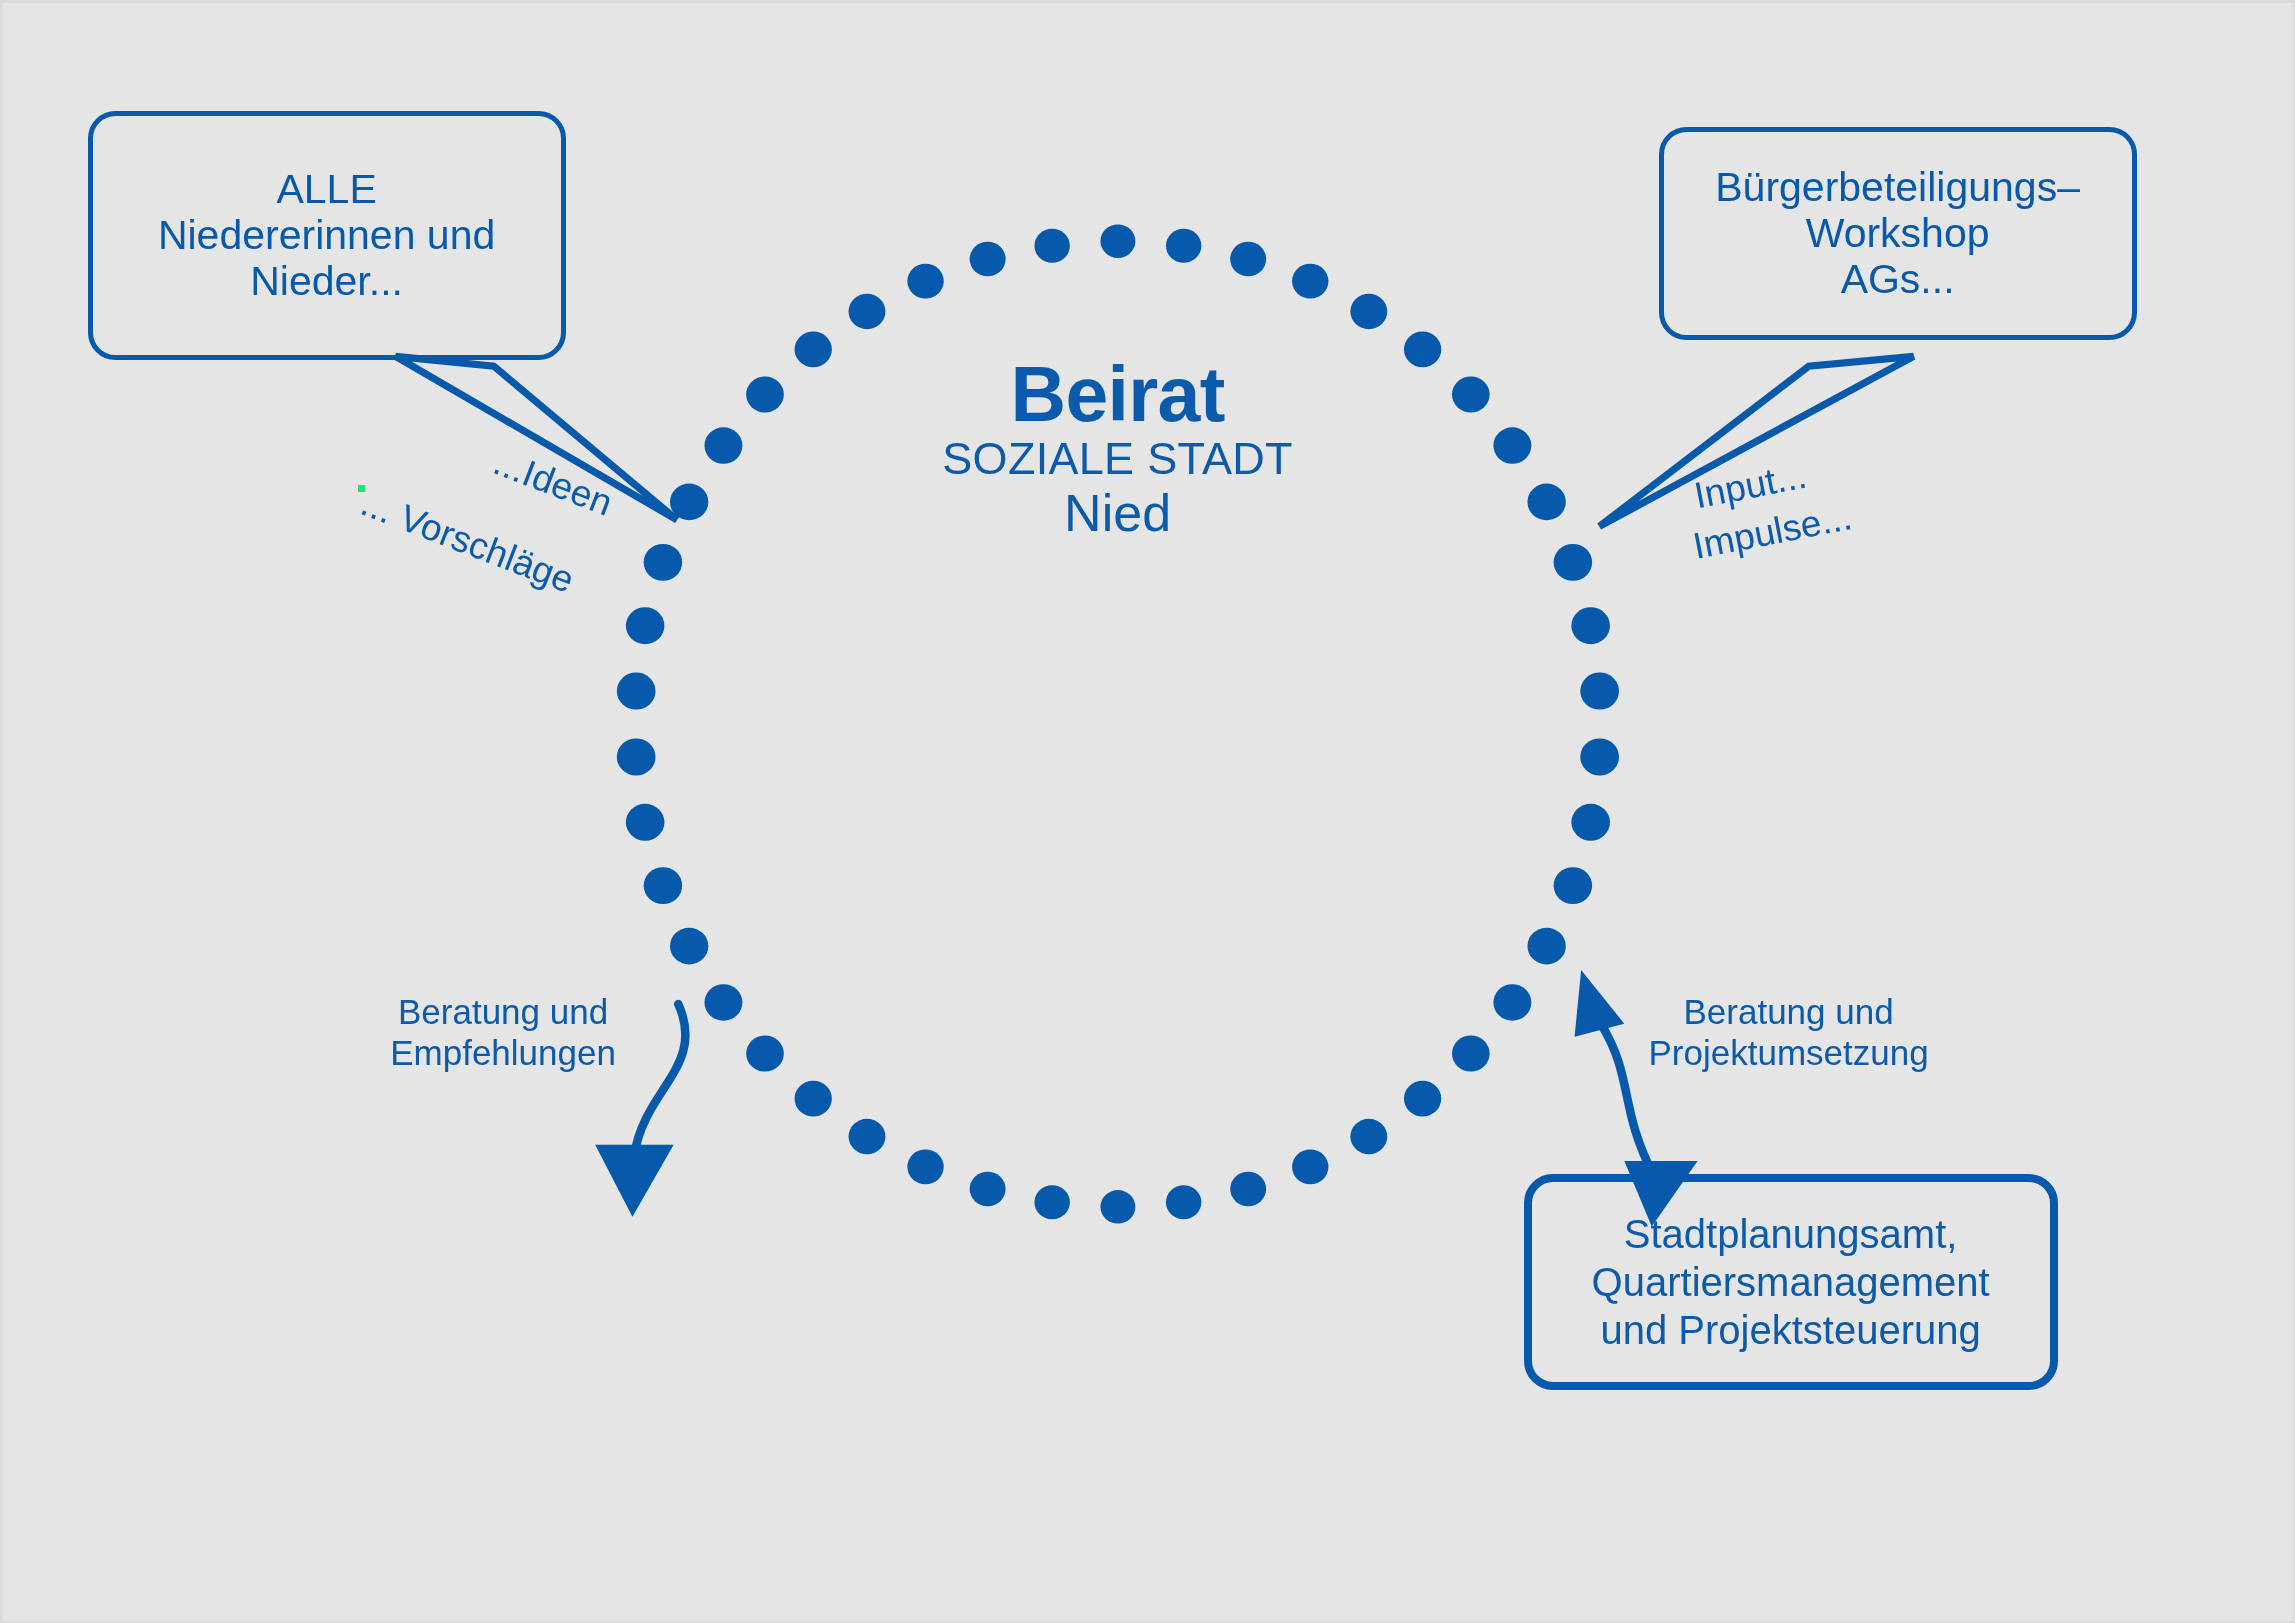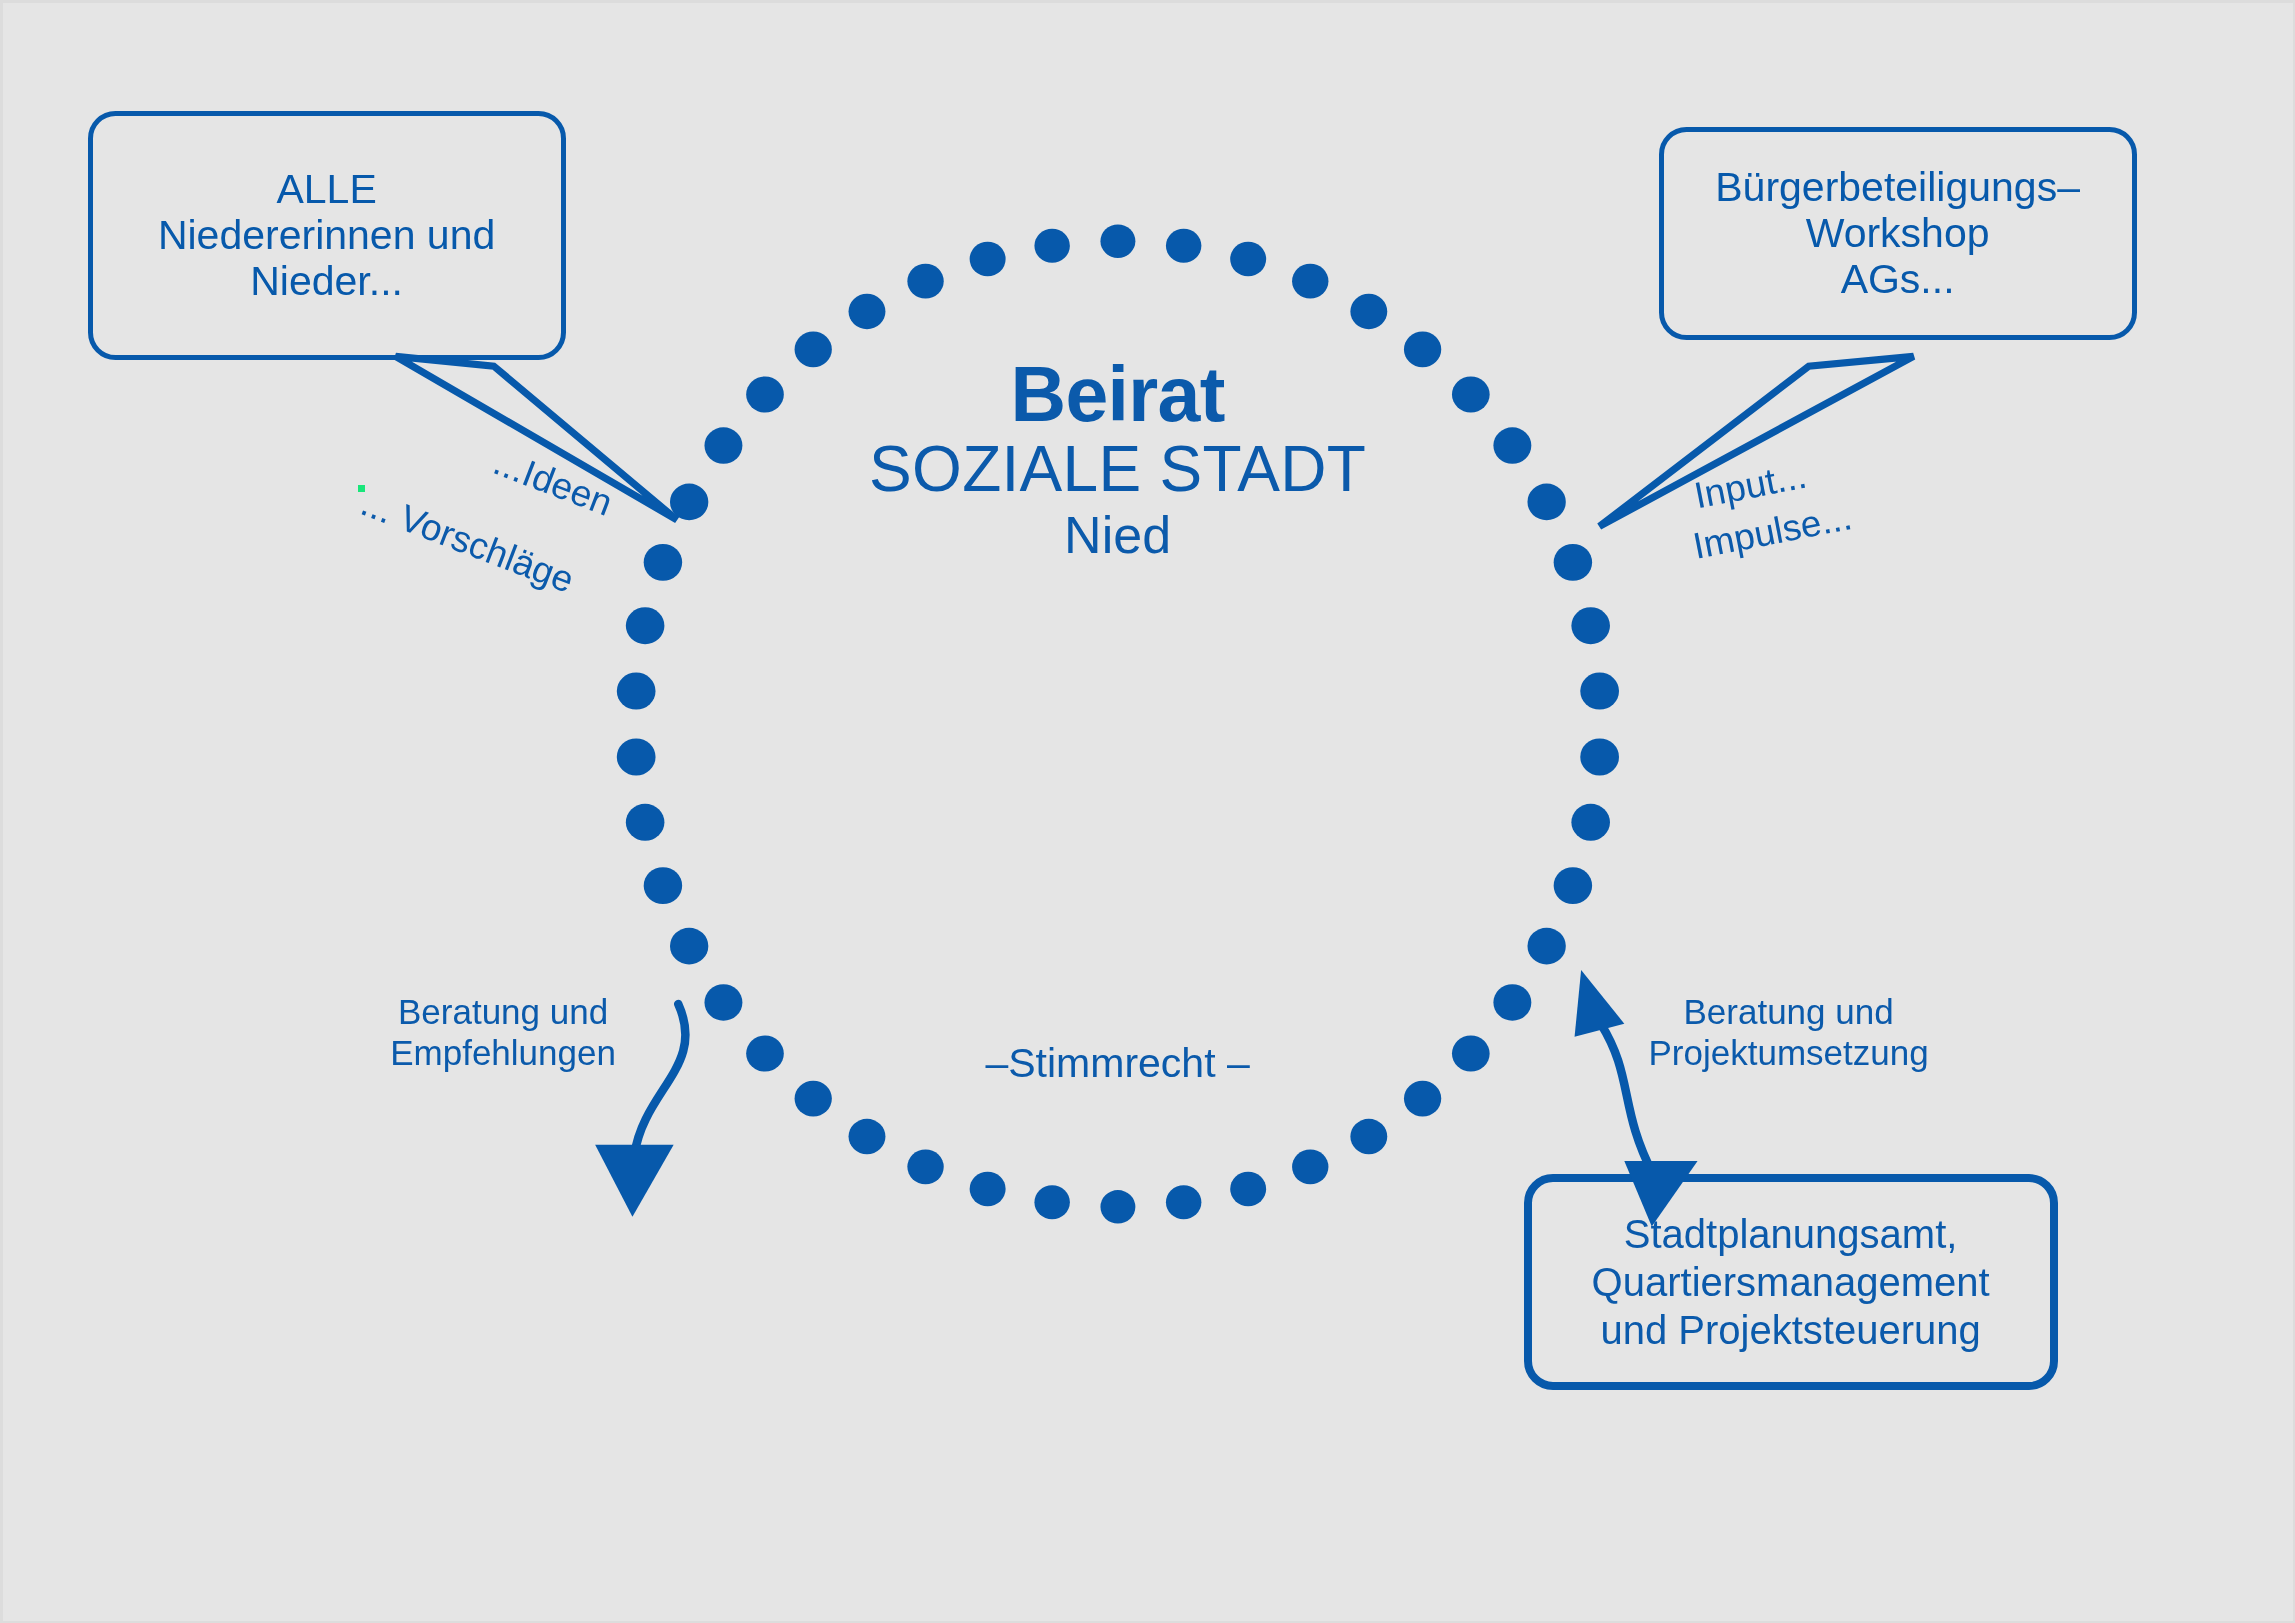--- a/index.html
+++ b/index.html
@@ -67,21 +67,21 @@
     width:916px;
     text-align:center;
     color:#0b5aab;
     z-index:4;
     pointer-events:none;
   }
   #beirat{
     font-size:77px;font-weight:bold;letter-spacing:-0.7px;
     line-height:1;
   }
-  #soz{font-size:64px;line-height:1.14;letter-spacing:0.3px;}
+  #soz{font-size:45px;line-height:1.14;letter-spacing:0.3px;}
   #nied{font-size:52px;line-height:1.14;}
 
   #cols{
     position:absolute;
     left:1115px;
     transform:translateX(-50%);
     width:851px;
     display:flex;
     align-items:center;
     justify-content:center;
@@ -158,21 +158,20 @@
       </g>
   </svg>
 
   <div id="centre" style="top:337px;margin-top:16px;">
     <div id="beirat">Beirat</div>
     <div id="soz">SOZIALE STADT</div>
     <div id="nied">Nied</div>
   </div>
 
 
-  <div id="stimm" style="top:1037px;">–Stimmrecht  –</div>
 
   <svg class="overlay overlay-top" viewBox="0 0 3500 2473">
 
     <path d="M 600,540 L 1030,790 L 750,555 Z" fill="none" stroke="#0759ab" stroke-width="11" stroke-linejoin="miter"></path>
 
     <path d="M 2920,540 L 2440,800 L 2760,555 Z" fill="none" stroke="#0759ab" stroke-width="11" stroke-linejoin="miter"></path>
 
     <path d="M 1032,1530 C 1075,1625 980,1660 965,1760" fill="none" stroke="#0759ab" stroke-width="13" stroke-linecap="round"></path>
     <polygon points="905,1745 1025,1745 962,1855" fill="#0759ab"></polygon>
 

